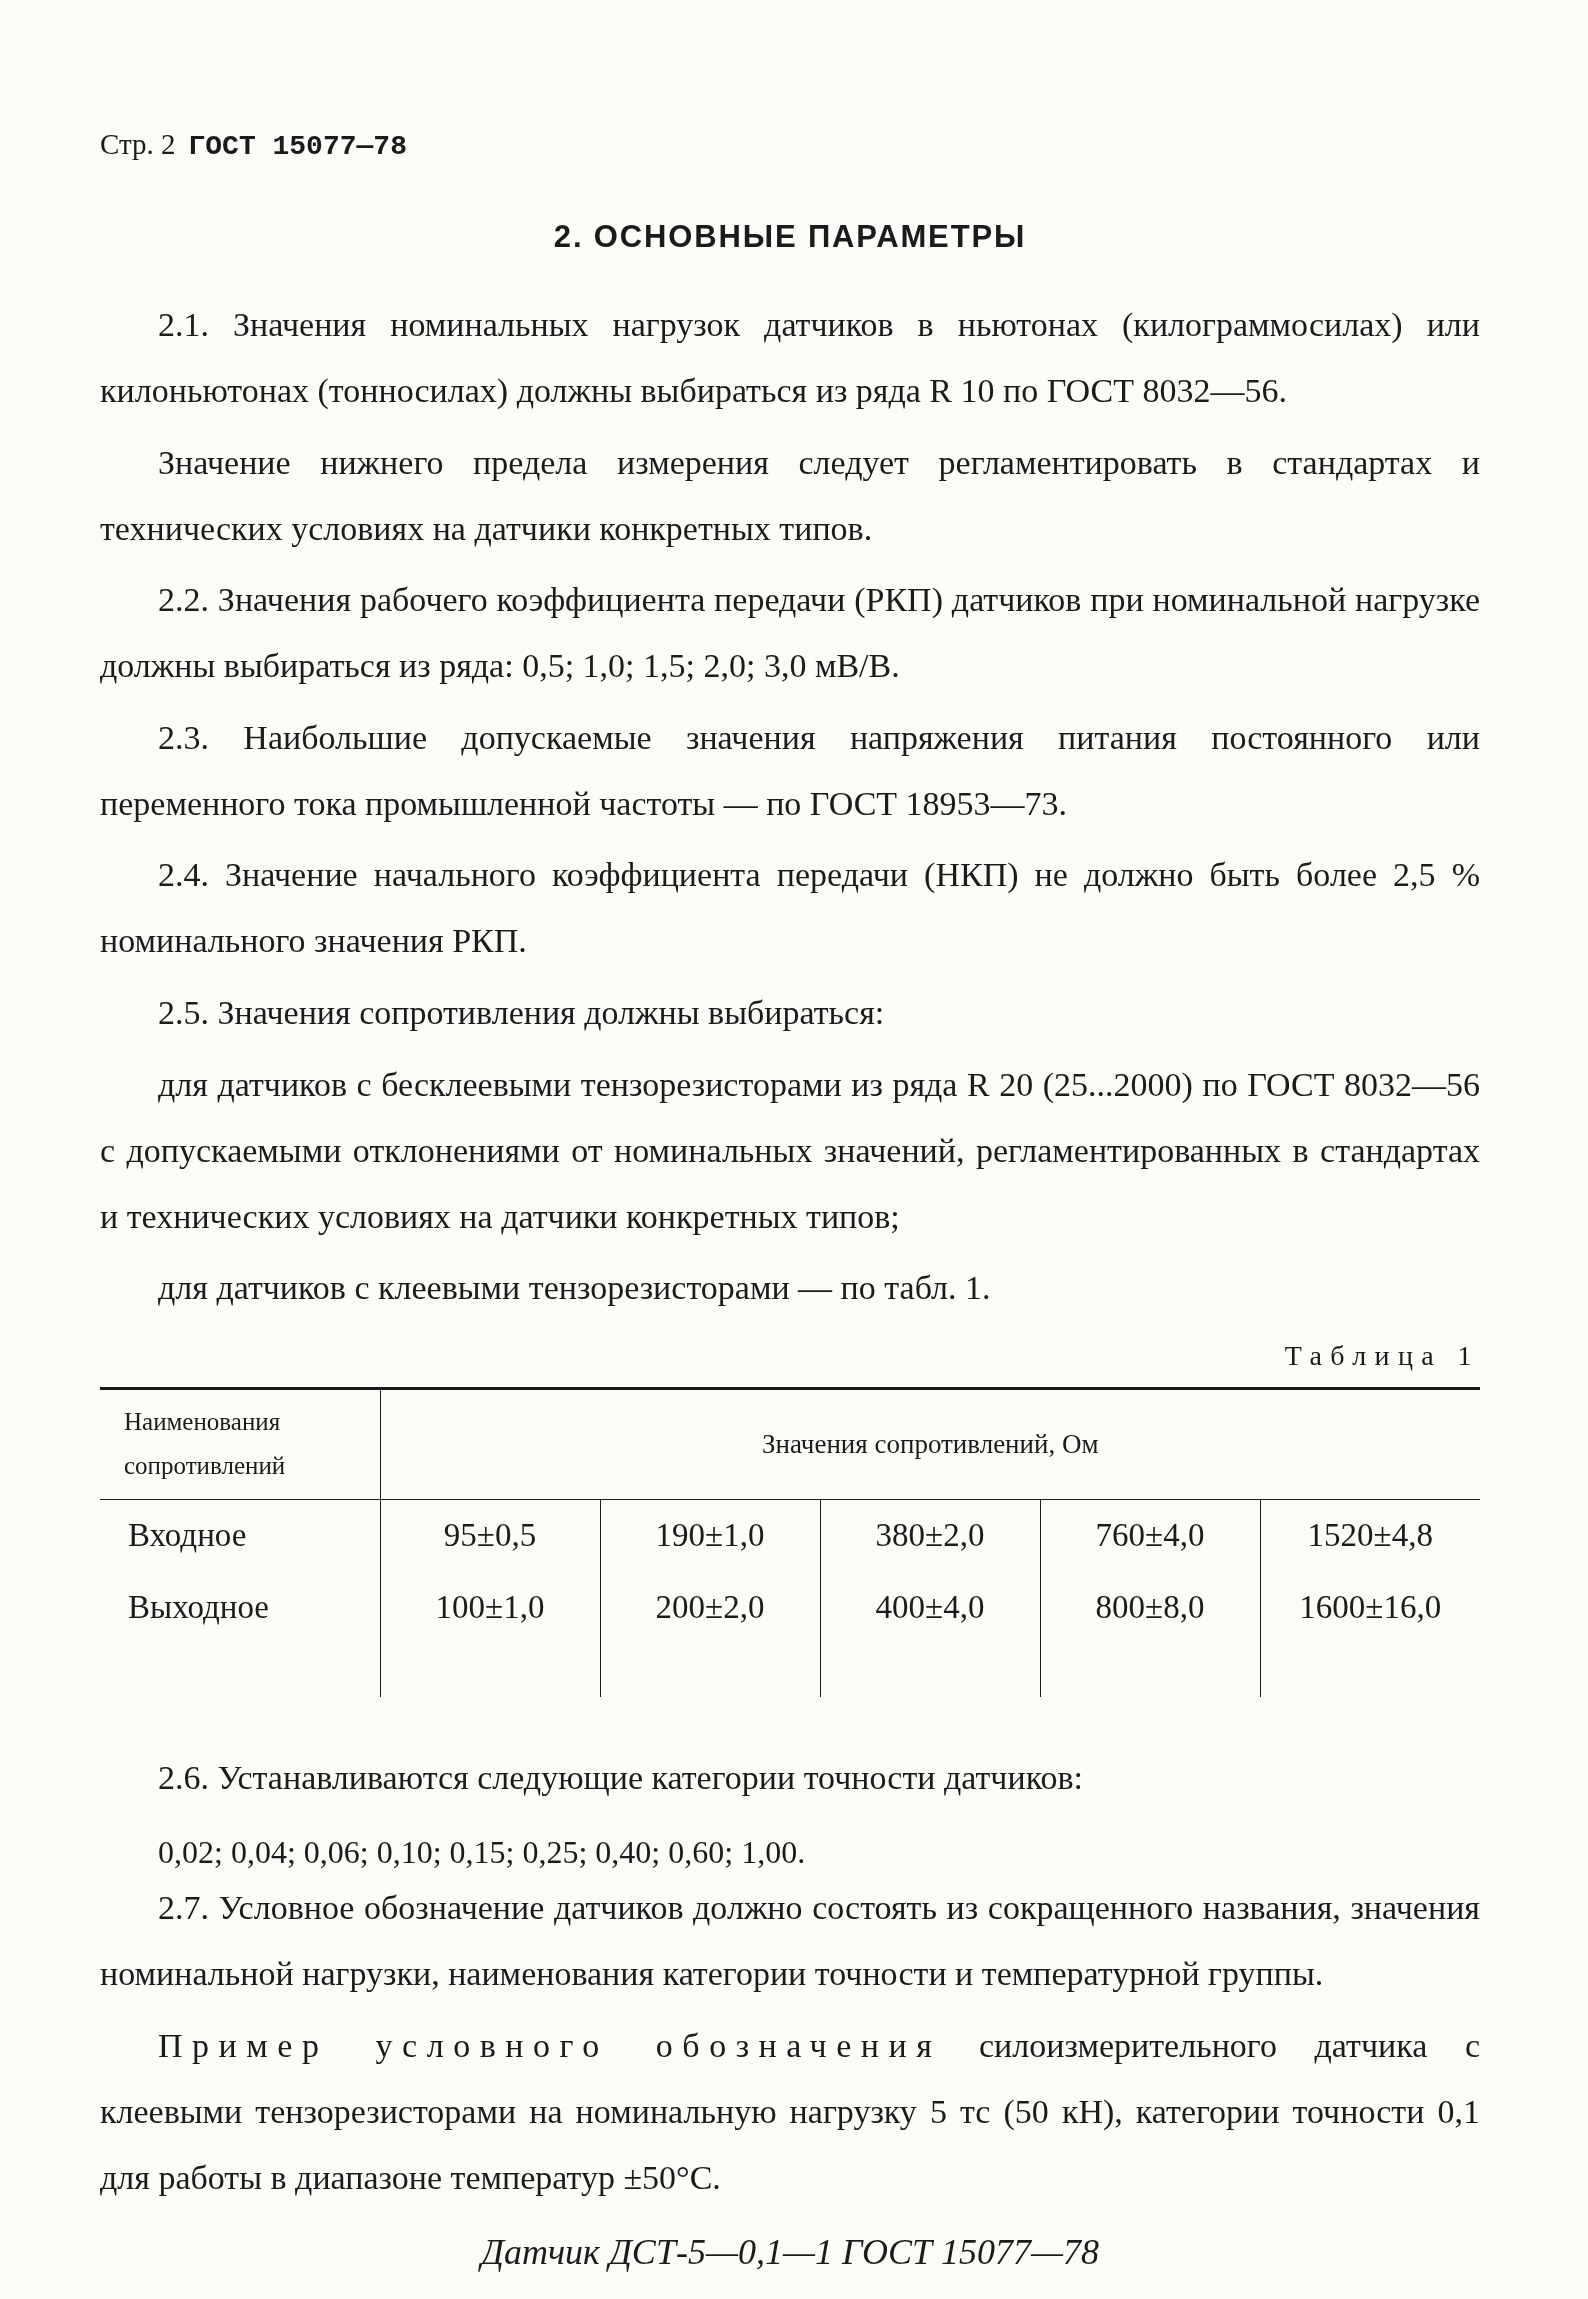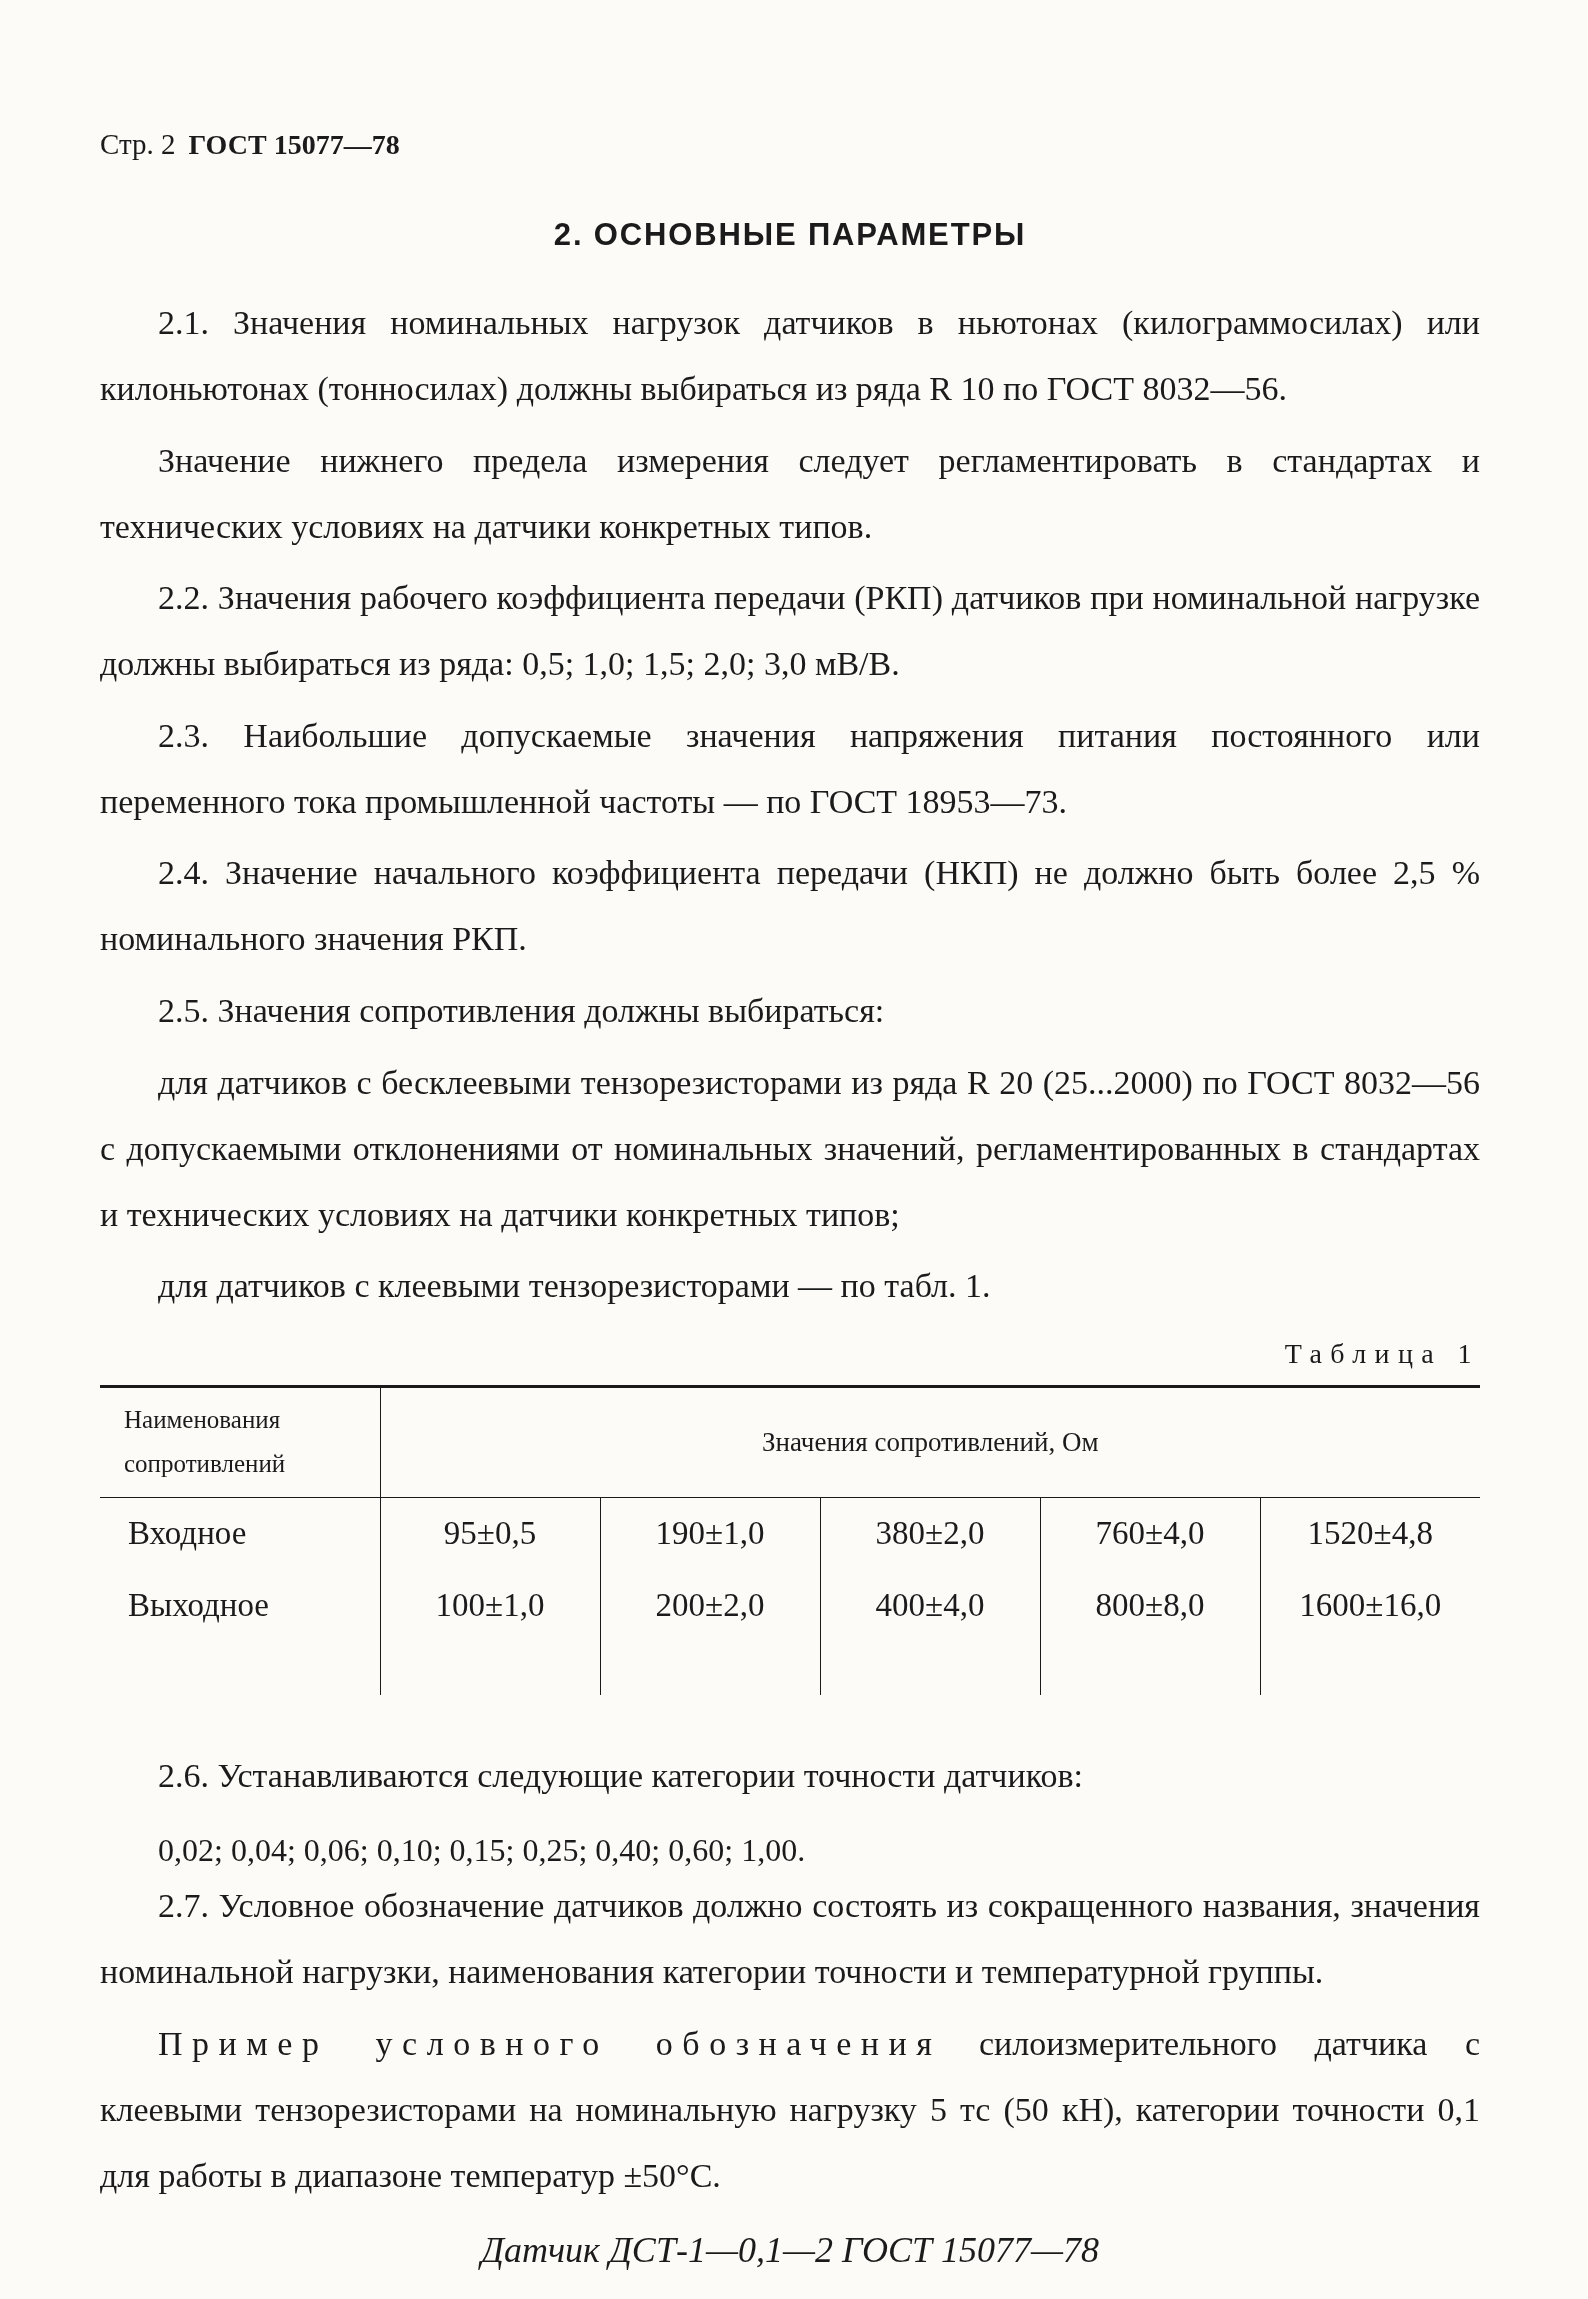--- a/index.html
+++ b/index.html
@@ -20,21 +20,21 @@
   .doc-header {
     font-size: 29px;
     line-height: 33px;
   }
   .doc-header .page-label {
     font-weight: normal;
     font-family: "Liberation Serif", serif;
   }
   .doc-header .doc-num {
     font-weight: bold;
-    font-family: Liberation Serif, serif;
+    font-family: Liberation Mono, monospace;
     font-size: 28px;
     margin-left: 13px;
   }
   .section-title {
     margin-top: 56px;
     text-align: center;
     font-family: "Liberation Sans", sans-serif;
     font-size: 31px;
     font-weight: bold;
     letter-spacing: 0.06em;
@@ -163,17 +163,17 @@
         <td></td>
       </tr>
     </tbody>
   </table>
 
   <div class="after-table">
     <p class="para">2.6. Устанавливаются следующие категории точности датчиков:</p>
     <p class="values-line">0,02; 0,04; 0,06; 0,10; 0,15; 0,25; 0,40; 0,60; 1,00.</p>
     <p class="para">2.7. Условное обозначение датчиков должно состоять из сокращенного названия, значения номинальной нагрузки, наименования категории точности и температурной группы.</p>
     <p class="para"><span class="spaced">Пример условного обозначения</span><span> силоизмерительного датчика с клеевыми тензорезисторами на номинальную нагрузку 5 тс (50 кН), категории точности 0,1 для работы в диапазоне температур ±50°С.</span></p>
-    <p class="designation">Датчик ДСТ-1—0,1—2 ГОСТ 15077—78</p>
+    <p class="designation">Датчик ДСТ-5—0,1—1 ГОСТ 15077—78</p>
   </div>
 
 </div>
 
 
 </body></html>

